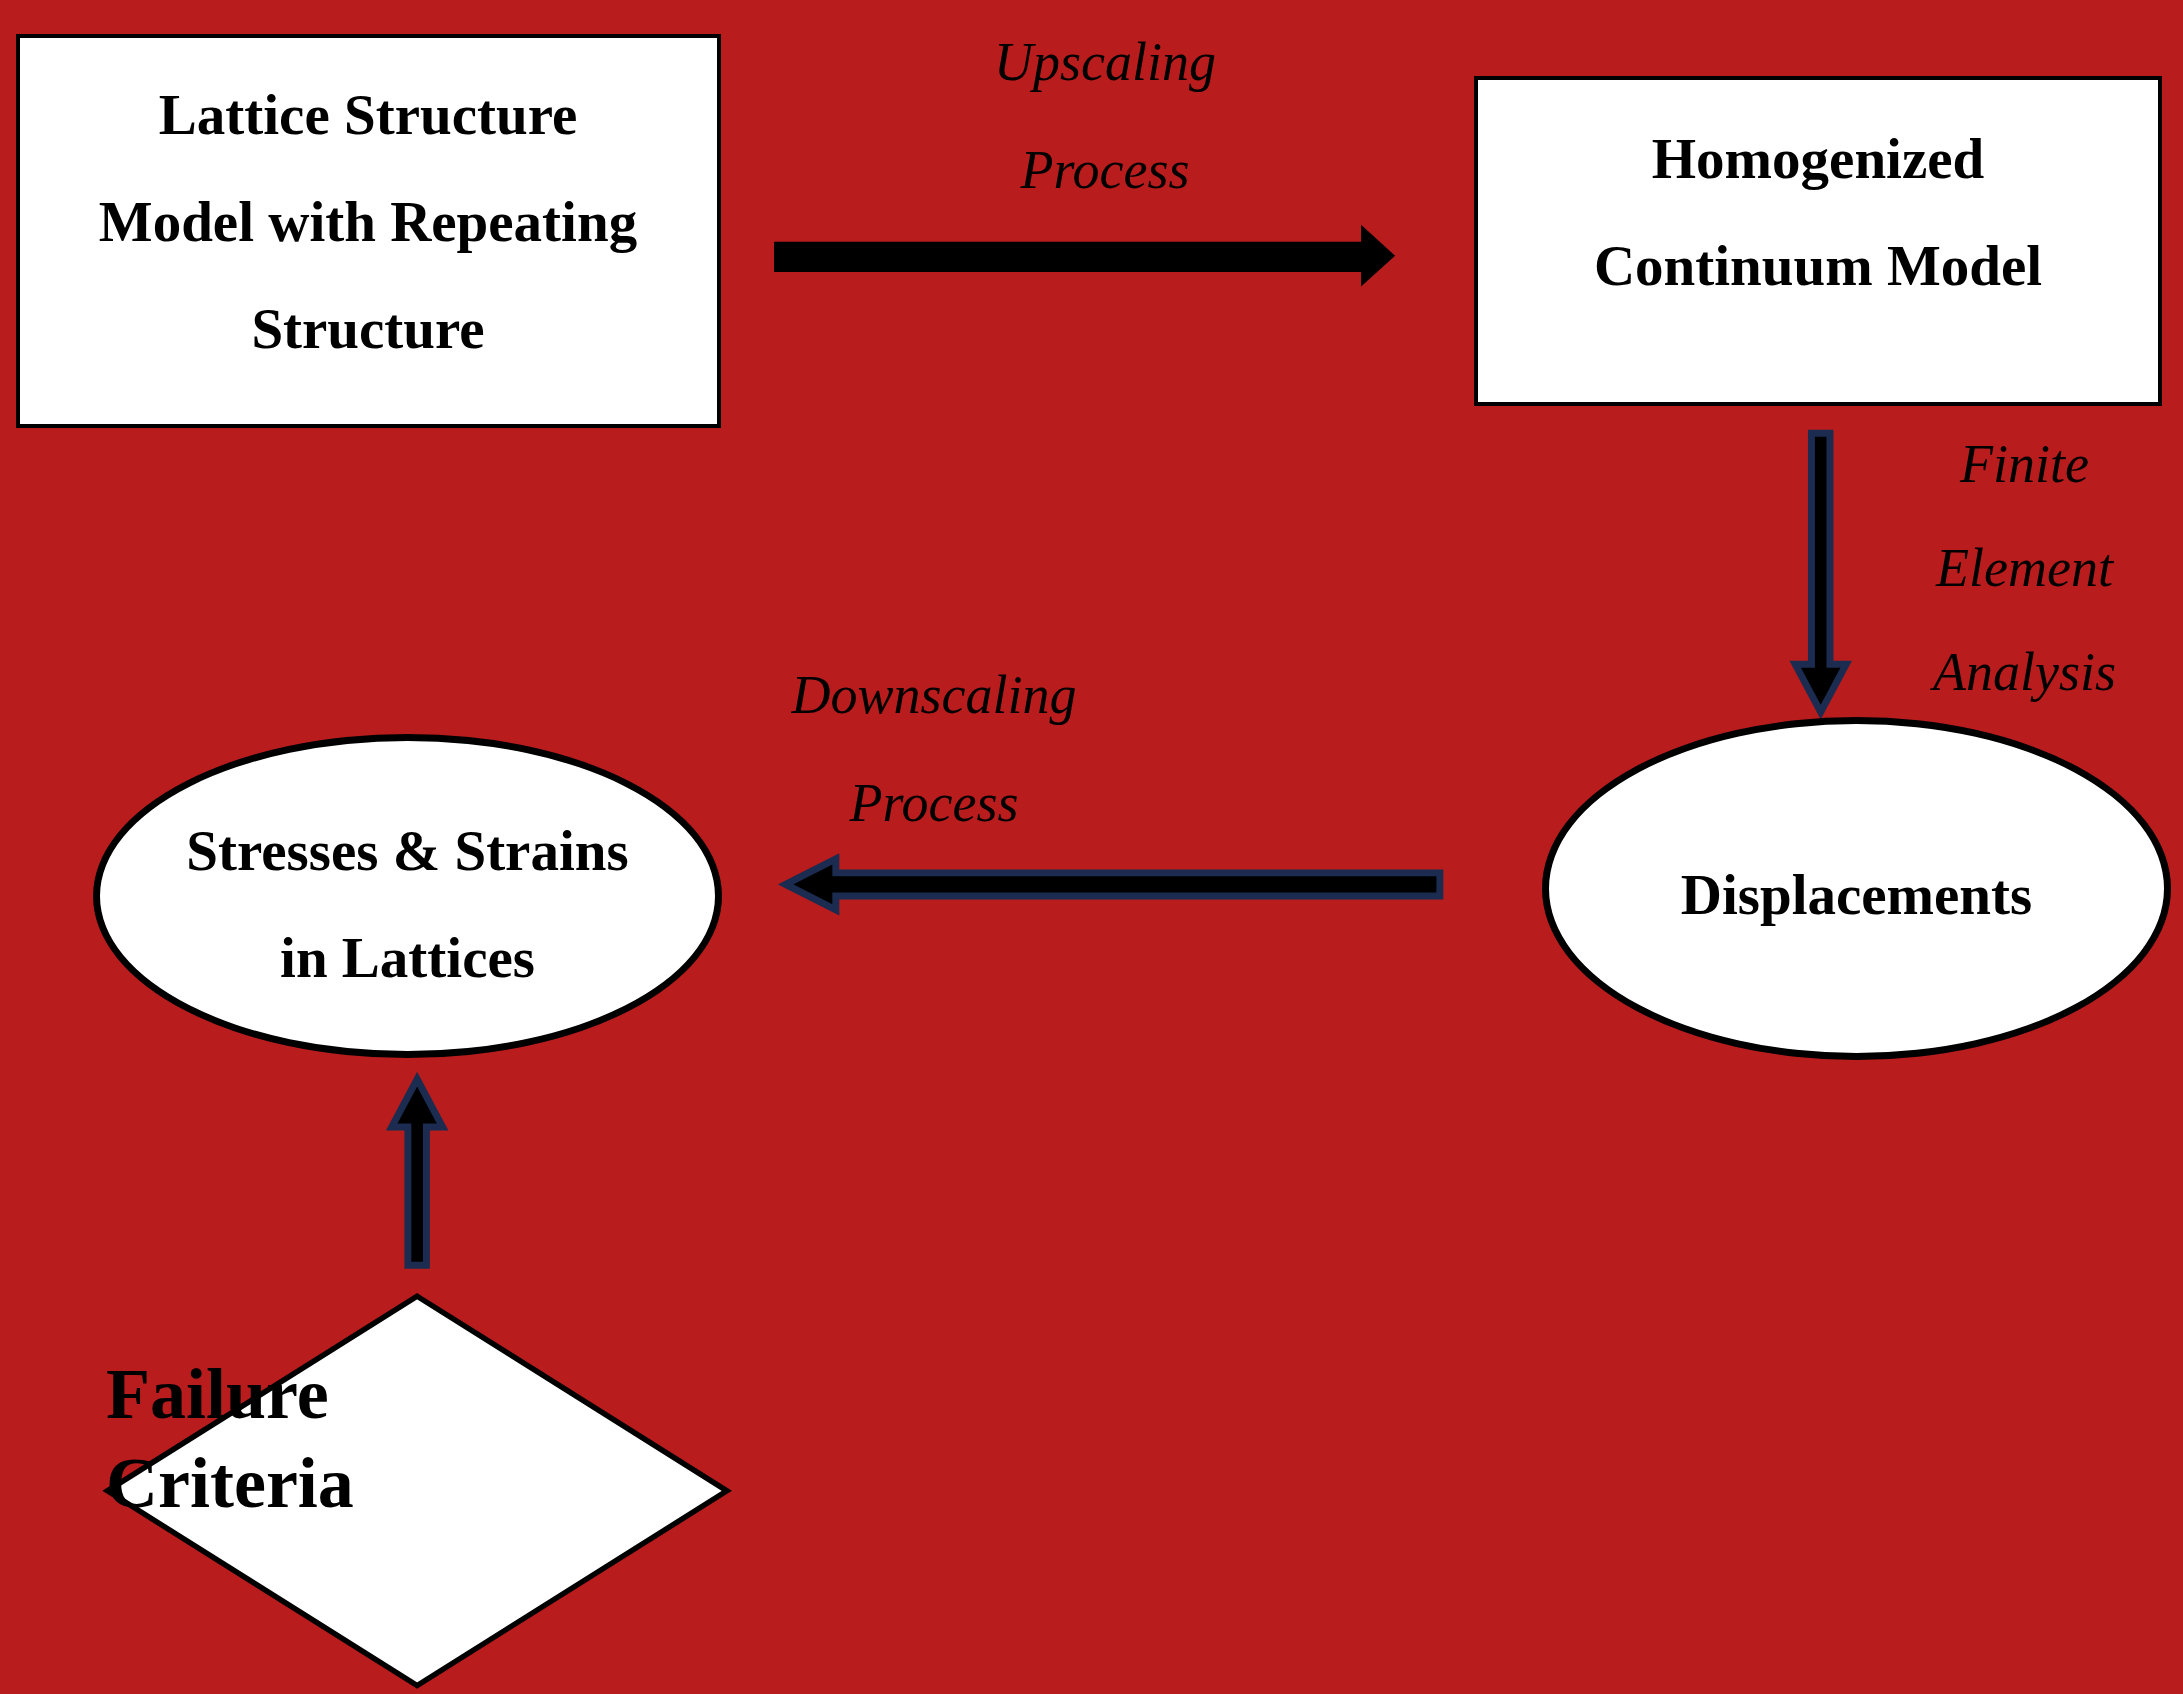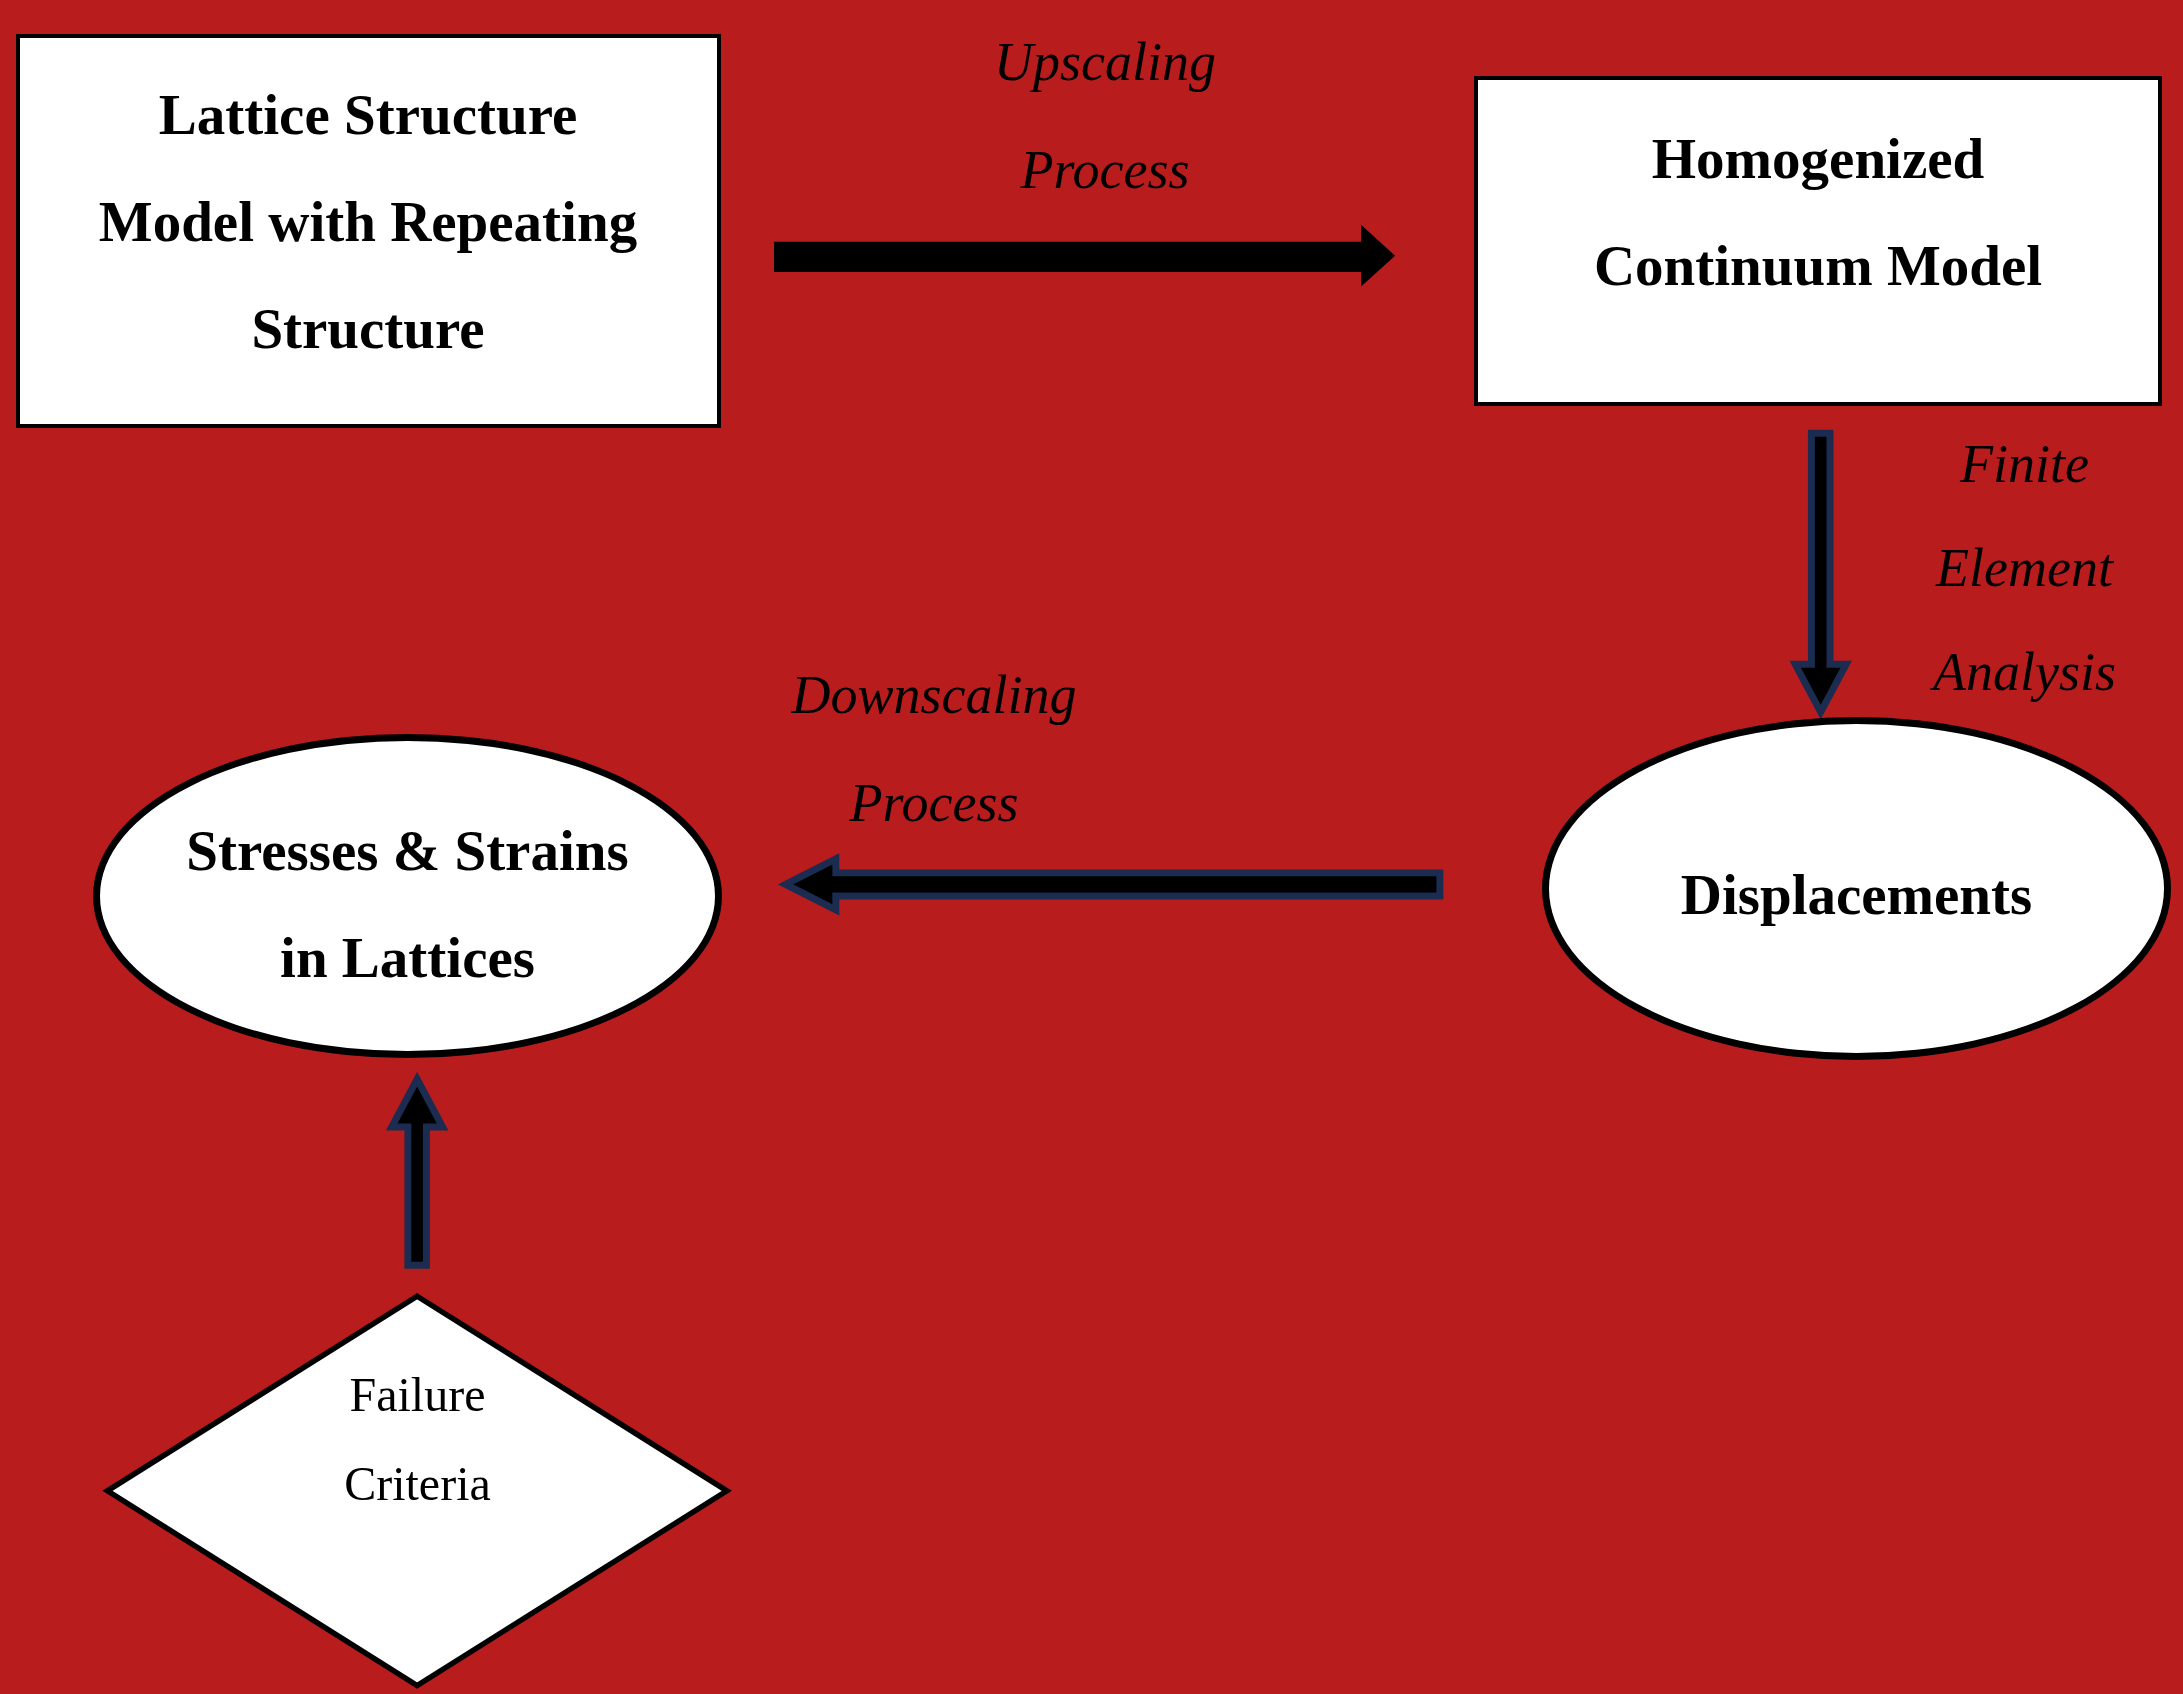--- a/index.html
+++ b/index.html
@@ -18,23 +18,22 @@
     background:#fff;
     text-align:center;
     font-weight:bold;
     font-size:57px;
   }
   .rect-node{border:4.6px solid #000;}
   .ellipse-node{border:7px solid #000;border-radius:50%;}
   .node .nline{line-height:107px;height:107px;white-space:nowrap;}
   .diamond-text{
     position:absolute;
-    text-align:center;
-    font-weight:normal;
-    font-size:48px;
+    font-weight:bold;
+    font-size:72px;
   }
   .diamond-text .nline{line-height:89px;height:89px;white-space:nowrap;}
   .edge-label{
     position:absolute;
     text-align:center;
     font-style:italic;
     font-size:54px;
     font-weight:normal;
   }
   .edge-label .lline{line-height:108px;height:108px;white-space:nowrap;}

